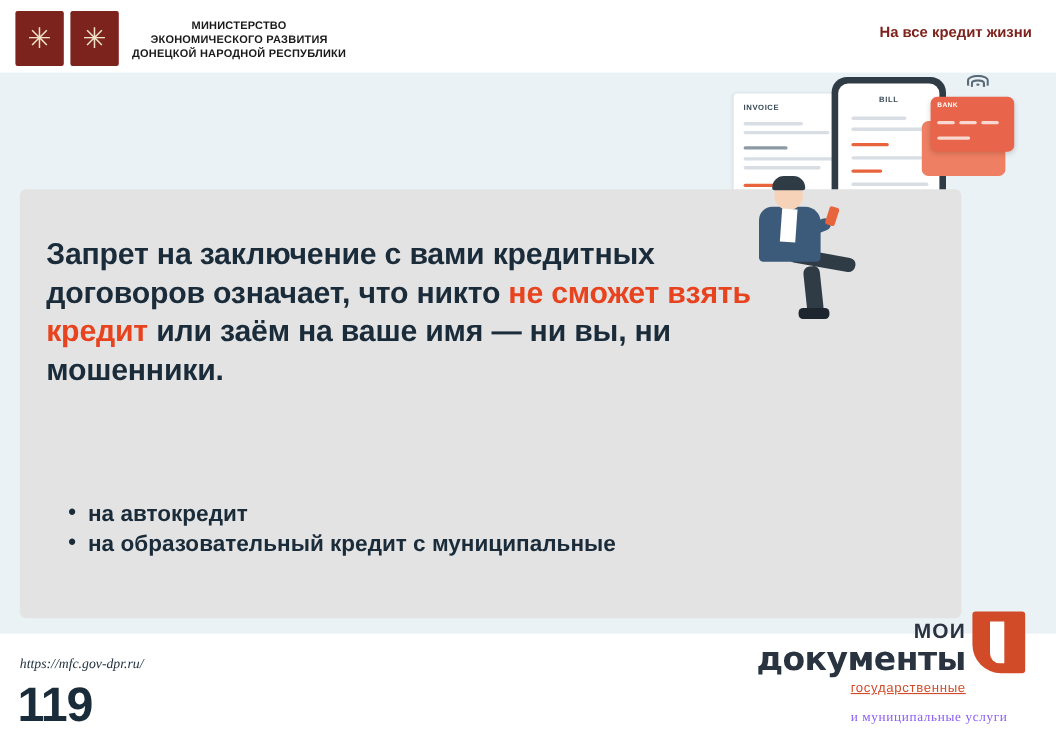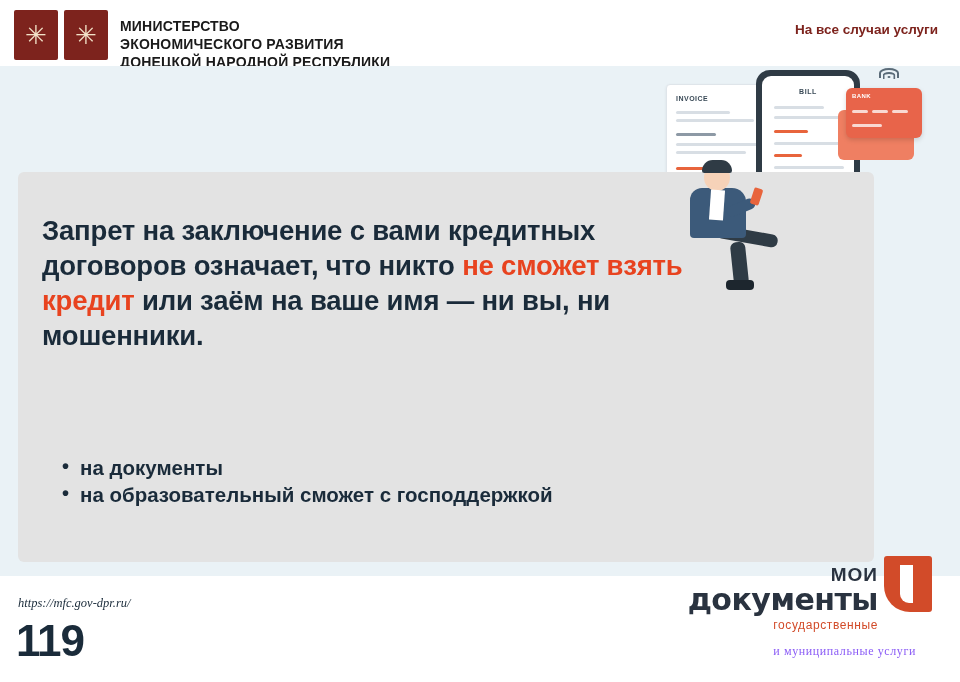--- a/index.html
+++ b/index.html
@@ -60,26 +60,27 @@
     position: absolute;
     left: 50%;
     top: 50%;
     transform: translate(-50%, -50%);
     color: #f2e2c8;
     font-size: 26px;
     line-height: 1;
   }
   .ministry-text {
     margin-top: 8px;
-    font-size: 14px;
+    font-size: 10px;
     line-height: 1.28;
     font-weight: bold;
     color: #1a1a1a;
     letter-spacing: 0.2px;
     text-transform: uppercase;
+    text-align: center;
   }
   .slogan {
     position: absolute;
     right: 22px;
     top: 22px;
     font-size: 13.5px;
     font-weight: bold;
     color: #7d231d;
     white-space: nowrap;
   }
@@ -463,20 +464,21 @@
     letter-spacing: -0.5px;
     font-family: "DejaVu Sans", sans-serif;
   }
   .mfc-sub1 {
     position: absolute;
     right: 58px;
     top: 62px;
     font-size: 12px;
     color: #d24b29;
     letter-spacing: 0.6px;
+    text-decoration: underline;
   }
   .mfc-sub2 {
     position: absolute;
     right: 20px;
     top: 88px;
     font-size: 12px;
     color: #8b5cf6;
     letter-spacing: 0.6px;
     font-family: Liberation Serif, serif;
   }
@@ -491,21 +493,21 @@
     </div>
     <div class="crest2">
       <span class="eagle">✳</span>
     </div>
     <div class="ministry-text">
       <div>МИНИСТЕРСТВО</div>
       <div>ЭКОНОМИЧЕСКОГО РАЗВИТИЯ</div>
       <div>ДОНЕЦКОЙ НАРОДНОЙ РЕСПУБЛИКИ</div>
     </div>
   </div>
-  <div class="slogan">На все случаи услуги</div>
+  <div class="slogan">На все кредит жизни</div>
 </div>
 
 <div class="band"></div>
 
 <div class="illustration">
 
   <div class="ill-paper">
     <div class="ttl">INVOICE</div>
     <div class="ln" style="left:9px; top:26px; width:54px;"></div>
     <div class="ln" style="left:9px; top:34px; width:78px;"></div>
@@ -563,22 +565,22 @@
   <div class="phone-small"></div>
 </div>
 
 <div class="panel">
   <div class="headline">
     <span>Запрет на заключение с вами кредитных договоров означает, что никто </span><span class="hl">не сможет взять кредит</span><span> или заём на ваше имя — ни вы, ни мошенники.</span>
   </div>
 
 
   <ul class="bullets">
-    <li>на документы</li>
-    <li>на образовательный сможет с господдержкой</li>
+    <li>на автокредит</li>
+    <li>на образовательный кредит с муниципальные</li>
   </ul>
 </div>
 
 <div class="url">https://mfc.gov-dpr.ru/</div>
 <div class="page-num">119</div>
 
 <div class="mfc-logo">
   <div class="mfc-moi">МОИ</div>
   <div class="mfc-doc">документы</div>
   <div class="mfc-sub1">государственные</div>

